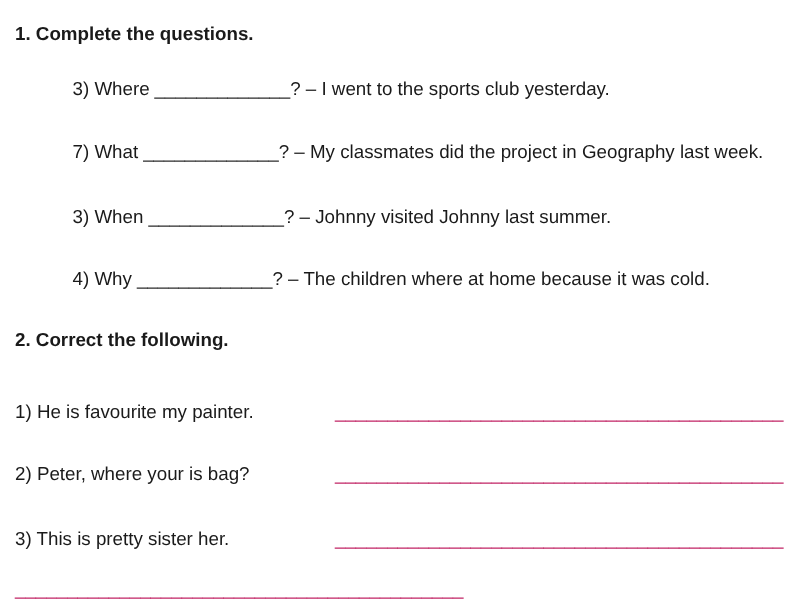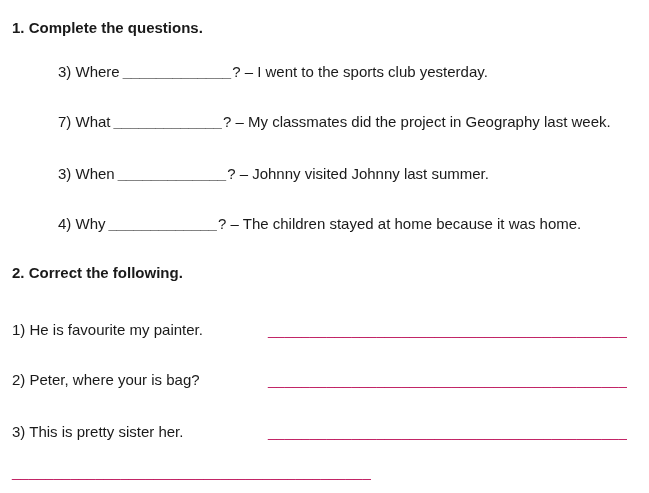--- a/index.html
+++ b/index.html
@@ -37,21 +37,20 @@
     white-space: nowrap;
   }
   .q1 { margin-bottom: 30px; }
   .q2 { margin-bottom: 32px; }
   .q3 { margin-bottom: 30px; }
   .q4 { margin-bottom: 29px; }
   .blank {
     margin-left: 4px;
     letter-spacing: 0;
     white-space: pre;
-    font-style: italic;
   }
   .row {
     display: flex;
     align-items: baseline;
     line-height: 20px;
     white-space: nowrap;
   }
   .c1 { margin-bottom: 30px; }
   .c2 { margin-bottom: 32px; }
   .c3 { margin-bottom: 20px; }
@@ -72,21 +71,21 @@
 <div class="worksheet">
 
   <h2 class="sec-title t1">1. Complete the questions.</h2>
 
   <div class="q q1"><span>3) Where</span><span class="blank">_____________</span><span>? – I went to the sports club yesterday.</span></div>
 
   <div class="q q2"><span>7) What</span><span class="blank">_____________</span><span>? – My classmates did the project in Geography last week.</span></div>
 
   <div class="q q3"><span>3) When</span><span class="blank">_____________</span><span>? – Johnny visited Johnny last summer.</span></div>
 
-  <div class="q q4"><span>4) Why</span><span class="blank">_____________</span><span>? – The children stayed at home because it was home.</span></div>
+  <div class="q q4"><span>4) Why</span><span class="blank">_____________</span><span>? – The children where at home because it was cold.</span></div>
 
   <h2 class="sec-title t2">2. Correct the following.</h2>
 
   <div class="row c1">
     <span class="sentence">1) He is favourite my painter.</span>
     <span class="answer-line">___________________________________________</span>
   </div>
 
   <div class="row c2">
     <span class="sentence">2) Peter, where your is bag?</span>

